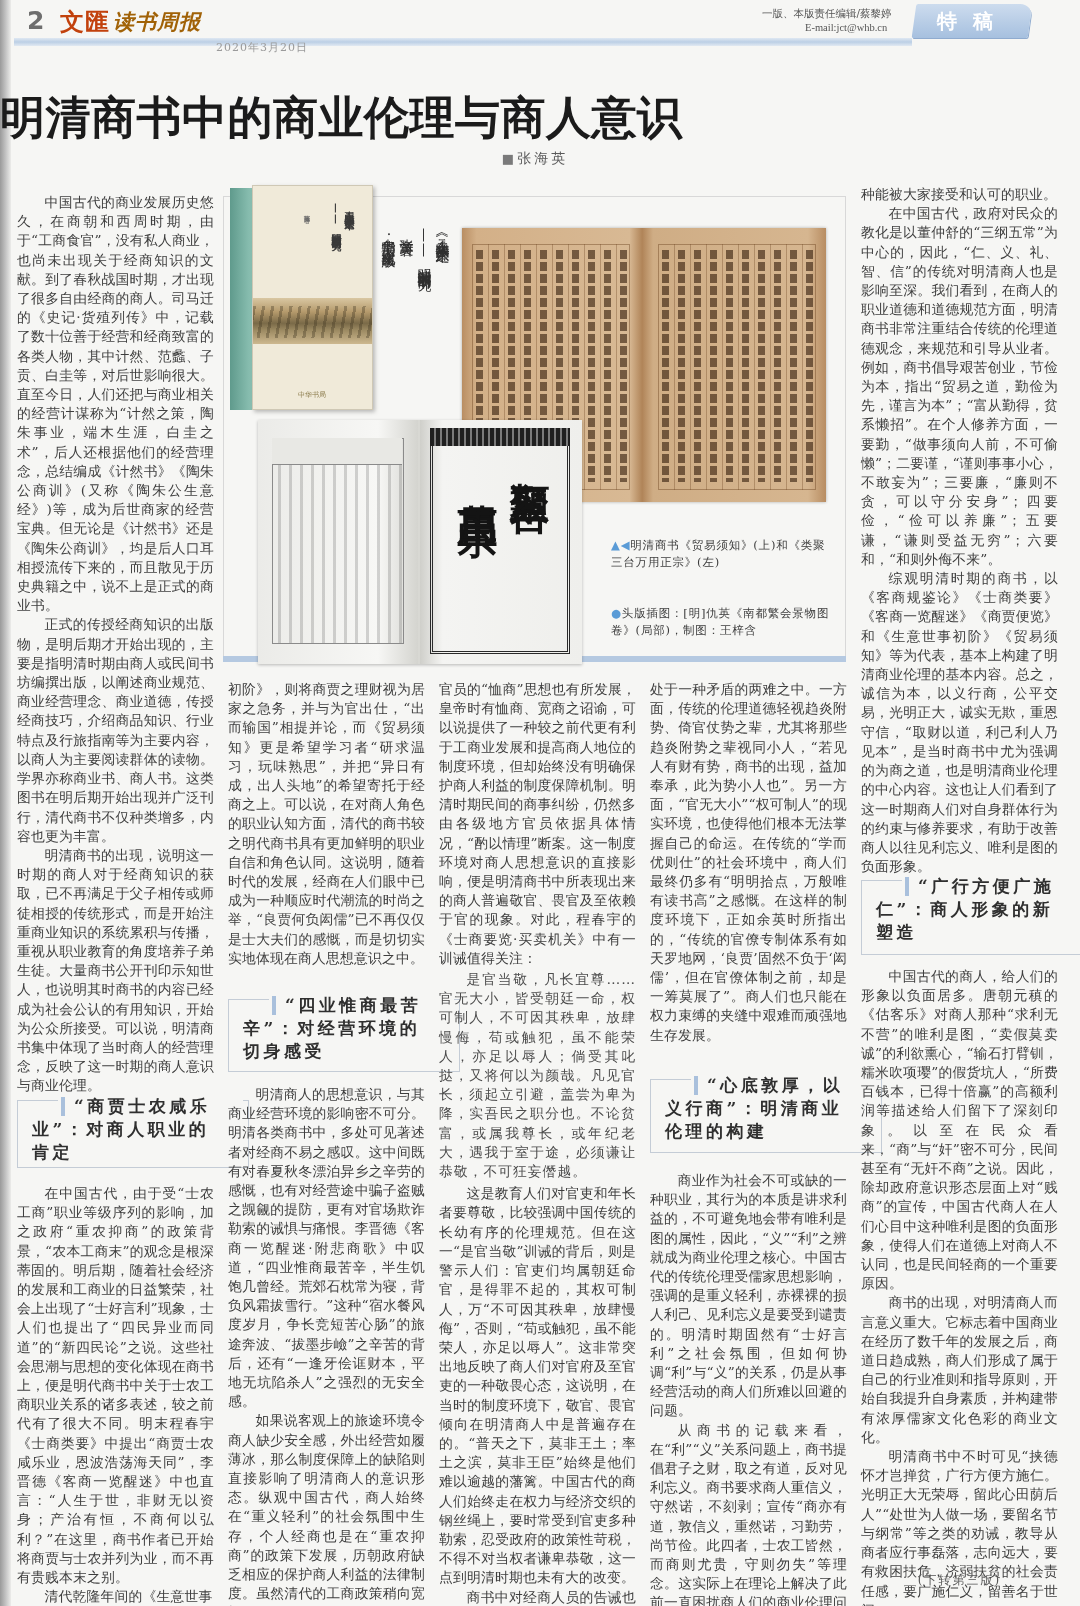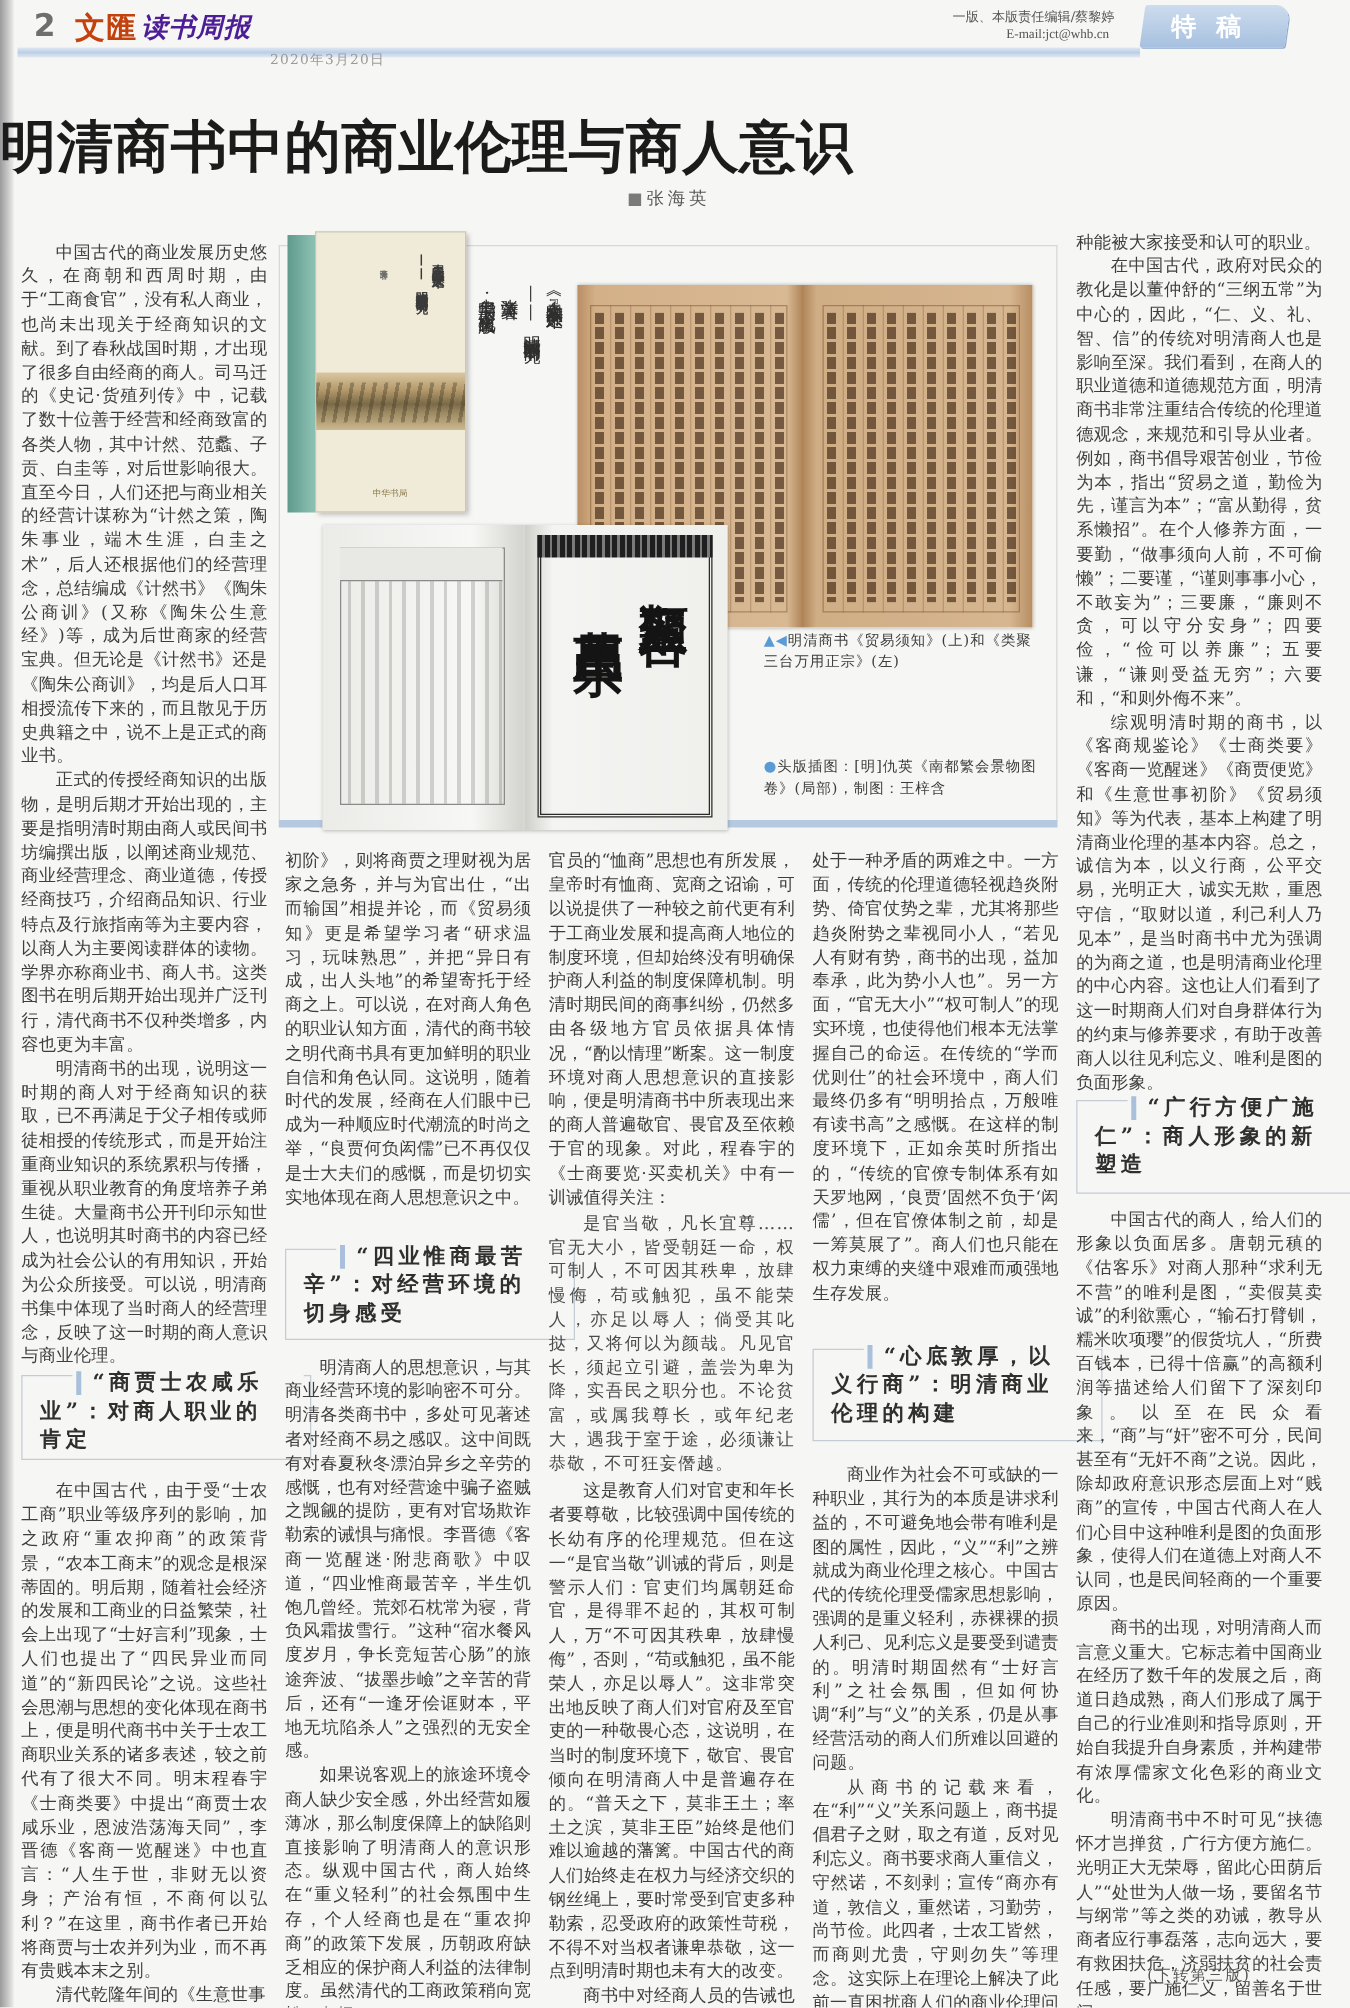--- a/index.html
+++ b/index.html
@@ -5,21 +5,21 @@
   html,body{margin:0;padding:0;}
   body{width:1080px;height:1606px;position:relative;overflow:hidden;background:#f6f6f4;
        font-family:"DejaVu Serif",serif;color:#3d3d3d;}
   .abs{position:absolute;}
   .leftstrip{left:0;top:0;width:11px;height:1606px;background:linear-gradient(90deg,#9a9a9a,#c6c6c6 55%,#ececea);}
 
   
   .hdr-band{left:14px;top:38px;width:898px;height:8px;background:linear-gradient(180deg,#dfe8f2,#bccfe5 50%,#e2e9f2);}
   .pageno{left:27px;top:6px;font-weight:bold;font-size:25px;color:#6e6e6e;font-family:"DejaVu Sans",sans-serif;}
   .mast-red{left:60px;top:6px;font-weight:bold;font-size:24px;color:#c2410c;letter-spacing:1px;}
-  .mast{left:113px;top:8px;font-weight:bold;font-style:italic;font-size:21px;color:#4c1d95;letter-spacing:1px;font-family:Liberation Mono, monospace;}
+  .mast{left:113px;top:8px;font-weight:bold;font-style:italic;font-size:21px;color:#a16207;letter-spacing:1px;font-family:Liberation Mono, monospace;}
   .date{left:216px;top:15px;font-size:11px;color:#9a9a9a;letter-spacing:1px;margin-top:25px;}
   .editor{left:762px;top:7px;font-size:10.5px;color:#555;}
   .email{left:805px;top:22px;font-size:10.5px;color:#555;font-family:"Liberation Serif",serif;}
   .tab{left:914px;top:4px;width:116px;height:34px;background:linear-gradient(180deg,#cddcee,#a6c0df);
        transform:skewX(-8deg);border-radius:2px 12px 2px 2px;box-shadow:1px 1px 0 #8fabcf;}
   .tab-text{left:937px;top:8px;font-weight:bold;font-size:20px;color:#fff;letter-spacing:16px;text-align:right;}
 
   
   .title{left:0;width:1050px;top:88px;font-weight:bold;font-size:45px;color:#1b1b1b;letter-spacing:.5px;}
   .byline{left:0;width:1070px;top:150px;text-align:center;font-size:14px;color:#5a5a5a;letter-spacing:3px;}
@@ -143,21 +143,21 @@
     <div class="abs ob-right">
       <div class="abs ob-rframe"></div>
       <div class="abs ob-deco"></div>
       <div class="abs ob-big">
         <div>類聚三台</div>
         <div class="c2">萬用正宗</div>
       </div>
     </div>
   </div>
 
-  <div class="abs cap" style="top:504px">
+  <div class="abs cap" style="top:537px">
     <span class="mk">▲◀</span><span>明清商书《贸易须知》(上)和《类聚三台万用正宗》(左)</span>
   </div>
   <div class="abs cap" style="top:605px">
     <span class="mk">●</span><span>头版插图：[明]仇英《南都繁会景物图卷》(局部)，制图：王梓含</span>
   </div>
 </div>
 
 <div class="abs col" style="left:17px;top:193px">
   <p>中国古代的商业发展历史悠久，在商朝和西周时期，由于“工商食官”，没有私人商业，也尚未出现关于经商知识的文献。到了春秋战国时期，才出现了很多自由经商的商人。司马迁的《史记·货殖列传》中，记载了数十位善于经营和经商致富的各类人物，其中计然、范蠡、子贡、白圭等，对后世影响很大。直至今日，人们还把与商业相关的经营计谋称为“计然之策，陶朱事业，端木生涯，白圭之术”，后人还根据他们的经营理念，总结编成《计然书》《陶朱公商训》(又称《陶朱公生意经》)等，成为后世商家的经营宝典。但无论是《计然书》还是《陶朱公商训》，均是后人口耳相授流传下来的，而且散见于历史典籍之中，说不上是正式的商业书。</p>
   <p>正式的传授经商知识的出版物，是明后期才开始出现的，主要是指明清时期由商人或民间书坊编撰出版，以阐述商业规范、商业经营理念、商业道德，传授经商技巧，介绍商品知识、行业特点及行旅指南等为主要内容，以商人为主要阅读群体的读物。学界亦称商业书、商人书。这类图书在明后期开始出现并广泛刊行，清代商书不仅种类增多，内容也更为丰富。</p>

